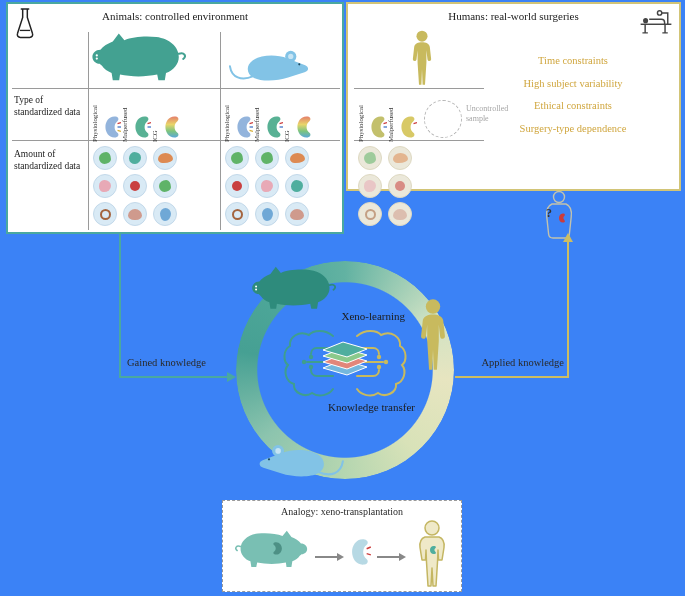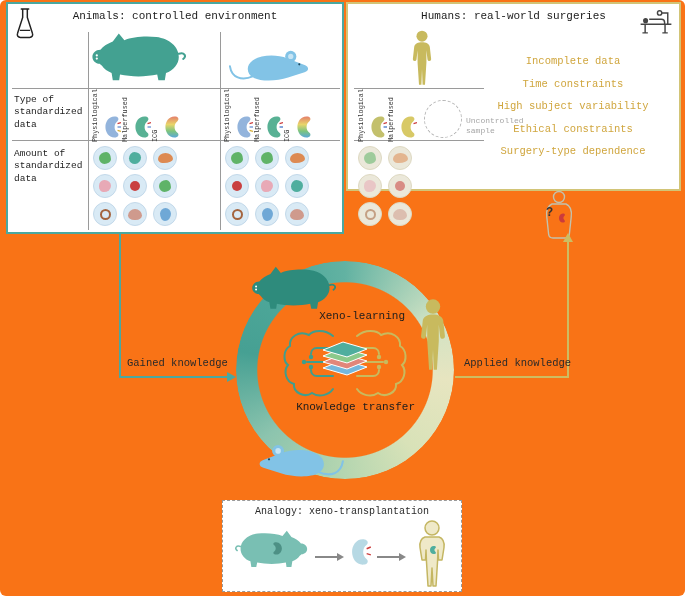--- a/index.html
+++ b/index.html
@@ -1,19 +1,19 @@
 <!DOCTYPE html>
 <html><head>
 <meta charset="utf-8">
 <style>
   * { box-sizing: border-box; }
   html,body { margin:0; padding:0; background:#fff; }
   #canvas {
-    position:relative; width:685px; height:596px; background:#f97316;
-    font-family:Liberation Mono, monospace; overflow:hidden;border-radius:6px;
+    position:relative; width:685px; height:596px; background:#3b82f6;
+    font-family:Liberation Serif, serif; overflow:hidden;
   }
   .abs { position:absolute; }
   .gline { background:#9a9a9a; }
   .animals-box { border:2px solid #4aa8a0; background:#fff; }
   .humans-box  { border:2px solid #d2c476; background:#fff; }
   .panel-title { margin:0; font-size:11px; font-weight:500; color:#1c1c1c; text-align:center; }
   .row-label { font-size:9.5px; color:#1c1c1c; line-height:1.3; }
   .cell { position:absolute; width:29px; height:52px; }
   .vlabel {
     position:absolute; left:0; bottom:0; height:52px;
@@ -255,21 +255,21 @@
     </div>
     <div class="cell" style="left:40px;top:86px;">
       <span class="vlabel">Malperfused</span>
       <svg class="kidney" viewBox="0 0 26 36">
         <path fill="#d8c966" d="M18.5 3 C9 1.5 3.5 10 3.5 18 C3.5 26 9 34.5 18.5 33 C22.5 32.2 23.5 28.5 20.8 26.3 C15.5 22.5 15.5 13.5 20.8 9.7 C23.5 7.5 22.5 3.8 18.5 3 Z"></path>
         <path d="M21 13 L26 11.5" stroke="#cc3b3b" stroke-width="1.8"></path>
       </svg>
     </div>
 
     <div class="abs dashed-circle" style="left:76px;top:96px;"></div>
-    <div class="abs uncontrolled" style="left:118px;top:112px;width:60px;">Uncontrolled sample</div>
+    <div class="abs uncontrolled" style="left:118px;top:100px;width:60px;">Uncontrolled sample</div>
 
     <div class="mc mc-faded" style="left:10px;top:142px;">
         <i class="org o-green"></i>
       </div>
     <div class="mc mc-faded" style="left:40px;top:142px;">
         <i class="org o-liver"></i>
       </div>
     <div class="mc mc-faded" style="left:10px;top:170px;">
         <i class="org o-pink"></i>
       </div>
@@ -277,21 +277,20 @@
         <i class="org o-red"></i>
       </div>
     <div class="mc mc-faded" style="left:10px;top:198px;">
         <i class="org o-spiral"></i>
       </div>
     <div class="mc mc-faded" style="left:40px;top:198px;">
         <i class="org o-brain"></i>
       </div>
 
     <div class="abs constraints" style="left:125px;top:46px;width:200px;">
-      <div class="c-line">Incomplete data</div>
       <div class="c-line">Time constraints</div>
       <div class="c-line">High subject variability</div>
       <div class="c-line">Ethical constraints</div>
       <div class="c-line">Surgery-type dependence</div>
     </div>
 
     <div class="abs" style="left:192px;top:186px;width:38px;height:50px;">
       <svg viewBox="0 0 38 50">
         <circle cx="19" cy="7" r="5.5" fill="none" stroke="#c2c2ad" stroke-width="1.4"></circle>
         <path d="M12 14 C7.5 16 6 21 6.8 27 L8.6 44 C8.8 46.5 10.6 48 13 48 H25 C27.4 48 29.2 46.5 29.4 44 L31.2 27 C32 21 30.5 16 26 14 Z" fill="none" stroke="#c2c2ad" stroke-width="1.4"></path>

